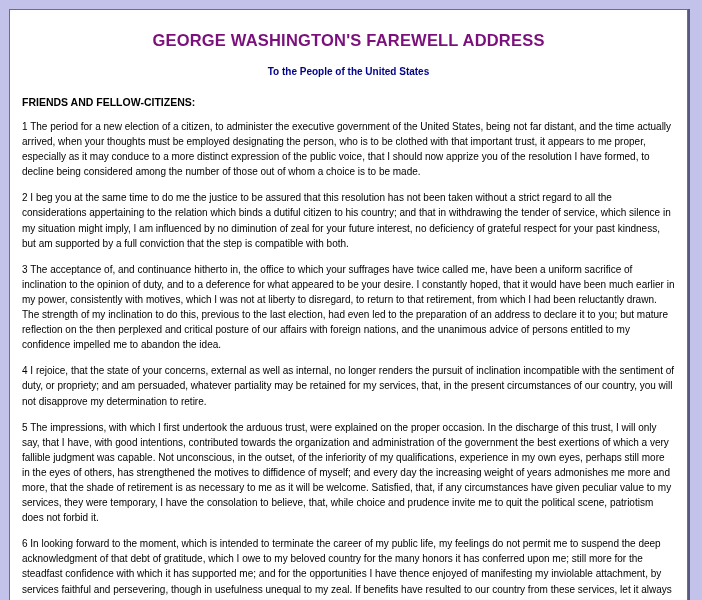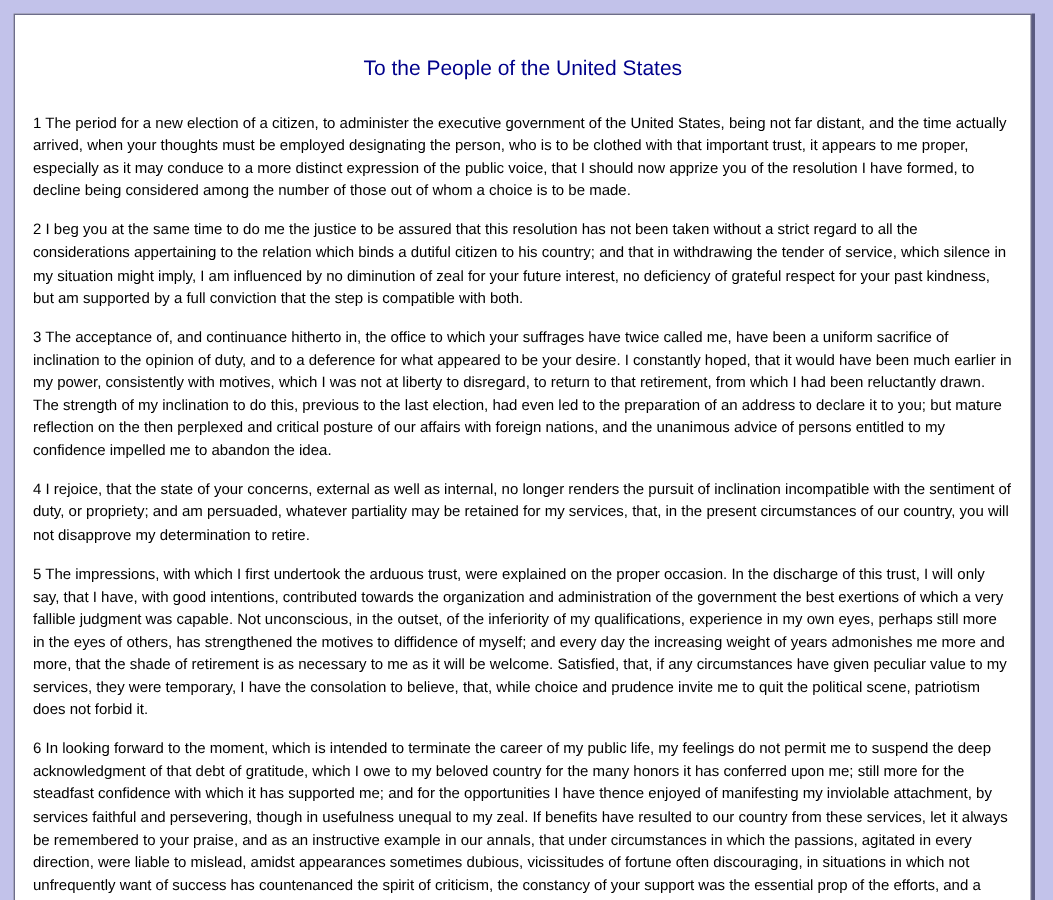--- a/index.html
+++ b/index.html
@@ -58,26 +58,26 @@
     padding: 21px 0 0 0;
     text-align: center;
     color: #7b0f7b;
     font-size: 16.5px;
     font-weight: bold;
     letter-spacing: 0.2px;
     font-family: "Liberation Sans", sans-serif;
   }
 
   h2.doc-subtitle {
-    margin: 11px;
+    margin: 0;
     padding: 16px 0 0 0;
     text-align: center;
     color: #00008b;
-    font-size: 14px;
-    font-weight: normal;
+    font-size: 10px;
+    font-weight: bold;
     font-family: "Liberation Sans", sans-serif;
   }
 
   .salutation {
     margin: 0;
     padding: 19px 0 0 6px;
     color: #000000;
     font-size: 10.5px;
     font-weight: bold;
     font-family: "Liberation Sans", sans-serif;
@@ -98,23 +98,25 @@
   }
 </style>
 </head>
 <body>
 
 <div class="page">
 
   <div class="doc-frame">
     <div class="doc-inner">
 
+      <h1 class="doc-title">GEORGE WASHINGTON'S FAREWELL ADDRESS</h1>
 
       <h2 class="doc-subtitle">To the People of the United States</h2>
 
+      <div class="salutation">FRIENDS AND FELLOW-CITIZENS:</div>
 
       <div class="body-copy">
         <p class="para">1 The period for a new election of a citizen, to administer the executive government of the United States, being not far distant, and the time actually arrived, when your thoughts must be employed designating the person, who is to be clothed with that important trust, it appears to me proper, especially as it may conduce to a more distinct expression of the public voice, that I should now apprize you of the resolution I have formed, to decline being considered among the number of those out of whom a choice is to be made.</p>
         <p class="para">2 I beg you at the same time to do me the justice to be assured that this resolution has not been taken without a strict regard to all the considerations appertaining to the relation which binds a dutiful citizen to his country; and that in withdrawing the tender of service, which silence in my situation might imply, I am influenced by no diminution of zeal for your future interest, no deficiency of grateful respect for your past kindness, but am supported by a full conviction that the step is compatible with both.</p>
         <p class="para">3 The acceptance of, and continuance hitherto in, the office to which your suffrages have twice called me, have been a uniform sacrifice of inclination to the opinion of duty, and to a deference for what appeared to be your desire. I constantly hoped, that it would have been much earlier in my power, consistently with motives, which I was not at liberty to disregard, to return to that retirement, from which I had been reluctantly drawn. The strength of my inclination to do this, previous to the last election, had even led to the preparation of an address to declare it to you; but mature reflection on the then perplexed and critical posture of our affairs with foreign nations, and the unanimous advice of persons entitled to my confidence impelled me to abandon the idea.</p>
         <p class="para">4 I rejoice, that the state of your concerns, external as well as internal, no longer renders the pursuit of inclination incompatible with the sentiment of duty, or propriety; and am persuaded, whatever partiality may be retained for my services, that, in the present circumstances of our country, you will not disapprove my determination to retire.</p>
         <p class="para">5 The impressions, with which I first undertook the arduous trust, were explained on the proper occasion. In the discharge of this trust, I will only say, that I have, with good intentions, contributed towards the organization and administration of the government the best exertions of which a very fallible judgment was capable. Not unconscious, in the outset, of the inferiority of my qualifications, experience in my own eyes, perhaps still more in the eyes of others, has strengthened the motives to diffidence of myself; and every day the increasing weight of years admonishes me more and more, that the shade of retirement is as necessary to me as it will be welcome. Satisfied, that, if any circumstances have given peculiar value to my services, they were temporary, I have the consolation to believe, that, while choice and prudence invite me to quit the political scene, patriotism does not forbid it.</p>
         <p class="para">6 In looking forward to the moment, which is intended to terminate the career of my public life, my feelings do not permit me to suspend the deep acknowledgment of that debt of gratitude, which I owe to my beloved country for the many honors it has conferred upon me; still more for the steadfast confidence with which it has supported me; and for the opportunities I have thence enjoyed of manifesting my inviolable attachment, by services faithful and persevering, though in usefulness unequal to my zeal. If benefits have resulted to our country from these services, let it always be remembered to your praise, and as an instructive example in our annals, that under circumstances in which the passions, agitated in every direction, were liable to mislead, amidst appearances sometimes dubious, vicissitudes of fortune often discouraging, in situations in which not unfrequently want of success has countenanced the spirit of criticism, the constancy of your support was the essential prop of the efforts, and a guarantee of the plans by which they were effected. Profoundly penetrated with this idea, I shall carry it with me to my grave, as a strong incitement to unceasing vows that Heaven may continue to you the choicest tokens of its beneficence; that your union and brotherly affection may be perpetual; that the free constitution, which is the work of your hands, may be sacredly maintained; that its administration in every department may be stamped with wisdom and virtue; than, in fine, the happiness of the people of these States, under the auspices of liberty, may be made complete, by so careful a preservation and so prudent a use of this blessing, as will acquire to them the glory of recommending it to the applause, the affection, and adoption of every nation, which is yet a stranger to it.</p>
 
       </div>

